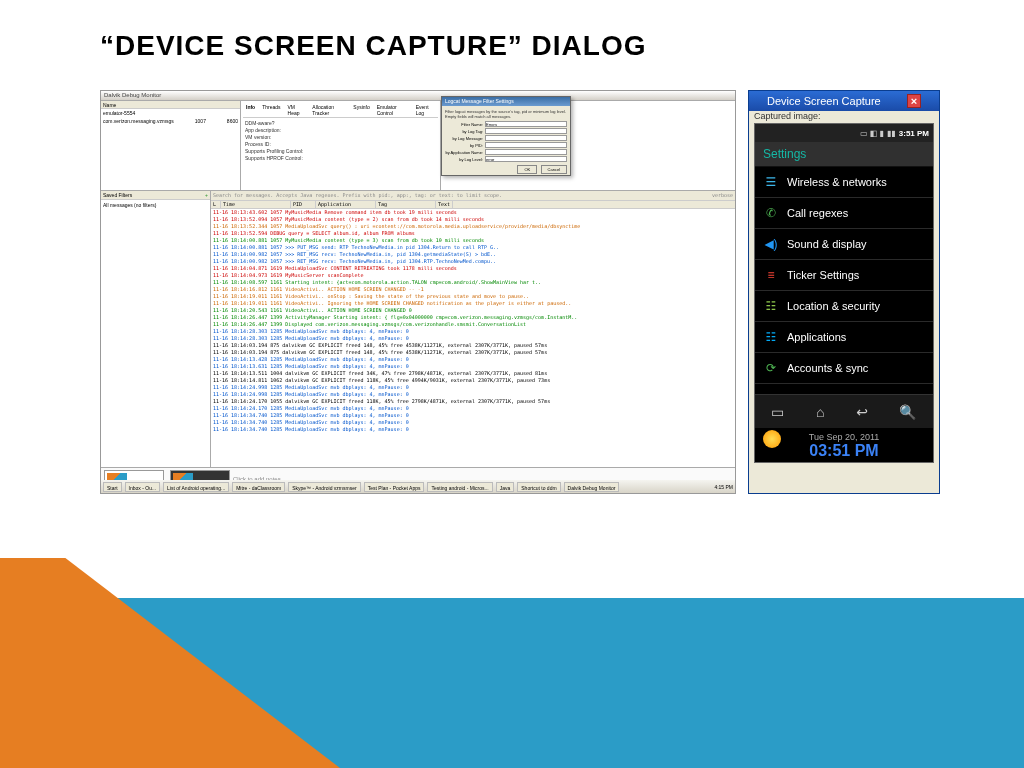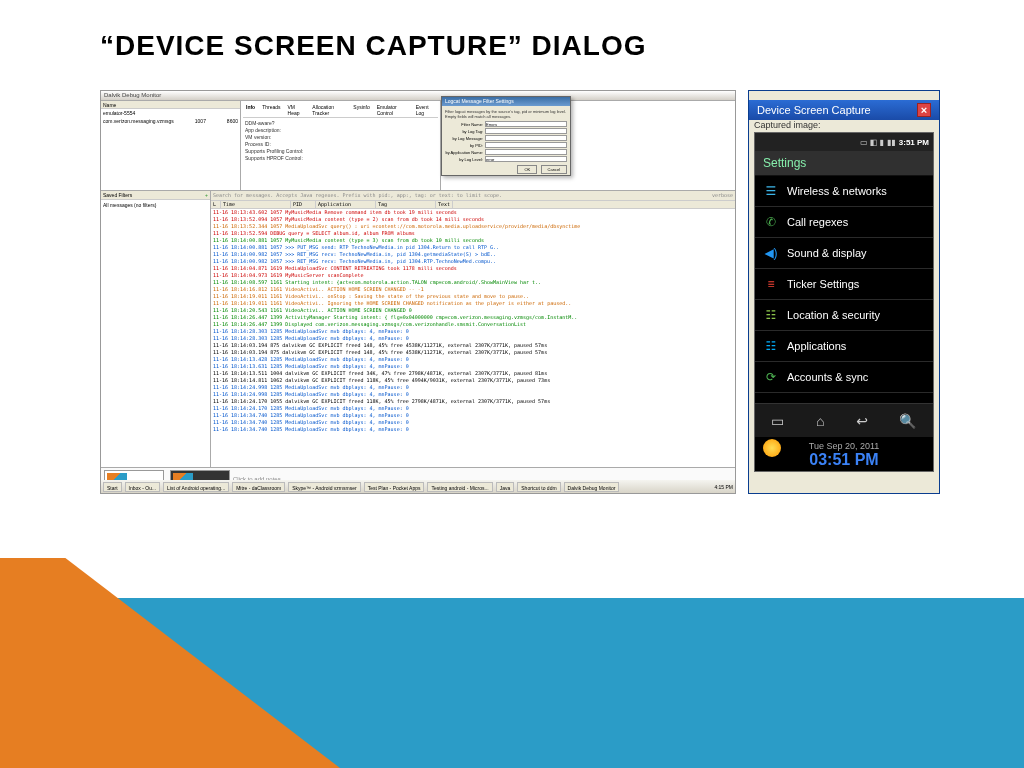--- a/index.html
+++ b/index.html
@@ -52,31 +52,31 @@
 .ddms-thumb { width:60px; height:18px; border:1px solid #999; margin:0 3px; background:#fff; position:relative; }
 .ddms-thumb::before { content:""; position:absolute; left:2px; top:2px; width:20px; height:14px; background:linear-gradient(135deg,#e67e22 40%,#2b9cc7 40%); }
 .ddms-notetxt { color:#888; }
 
 
 .taskbar { position:absolute; left:100px; top:480px; width:636px; height:14px; background:linear-gradient(#f5f5f0,#d8d4c8); border:1px solid #999; border-top:none; font-size:5px; display:flex; align-items:center; padding:0 2px; gap:3px; }
 .tb-item { padding:0 3px; border:1px solid #bbb; background:#ece9d8; height:10px; line-height:10px; }
 
 
 .dsc { position:absolute; left:748px; top:90px; width:192px; height:404px; border:1px solid #0a3d8f; background:#ece9d8; font-size:10px; }
-.dsc-title { background:linear-gradient(#2b6cd4,#1a4ba8); color:#fff; padding:3px 8px; font-size:11px; display:flex; justify-content:space-between; align-items:center;margin-top:9px; }
+.dsc-title { background:linear-gradient(#2b6cd4,#1a4ba8); color:#fff; padding:3px 18px; font-size:11px; display:flex; justify-content:space-between; align-items:center; }
 .dsc-close { width:14px; height:14px; background:#d44; color:#fff; text-align:center; line-height:12px; font-weight:bold; border:1px solid #922; }
 .dsc-toolbar { padding:4px; display:flex; gap:3px; background:#ece9d8; }
 .dsc-btn { font-size:8px; padding:2px 5px; border:1px solid #999; background:linear-gradient(#fff,#e0e0e0); border-radius:2px; cursor:pointer; }
 .dsc-label { font-size:9px; padding:0 5px; color:#333; }
 .dsc-screen { margin:2px 5px 5px; border:1px solid #666; background:#000; height:340px; display:flex; flex-direction:column; }
 
 
 .and-status { height:18px; background:#222; color:#ccc; display:flex; justify-content:flex-end; align-items:center; padding:0 4px; font-size:8px; gap:3px; }
 .and-status .time { color:#fff; font-weight:bold; }
-.and-hdr { background:#303030; color:#86efac; padding:5px 8px; font-size:12px; border-bottom:1px solid #111; }
+.and-hdr { background:#303030; color:#14b8a6; padding:5px 8px; font-size:12px; border-bottom:1px solid #111; }
 .and-list { flex:1; background:#000; }
 .and-item { display:flex; align-items:center; padding:7px 8px; border-bottom:1px solid #2a2a2a; color:#fff; font-size:11px; gap:8px; }
 .and-icon { width:16px; height:16px; display:flex; align-items:center; justify-content:center; font-size:12px; }
 .and-nav { height:34px; background:#1a1a1a; display:flex; justify-content:space-around; align-items:center; border-top:1px solid #333; }
 .and-navbtn { color:#ccc; font-size:14px; }
 .and-clock { background:#000; text-align:center; padding:4px 0 2px; }
 .and-date { color:#aaa; font-size:9px; }
 .and-time { color:#3b82f6; font-size:16px; font-weight:bold; }
 
 

